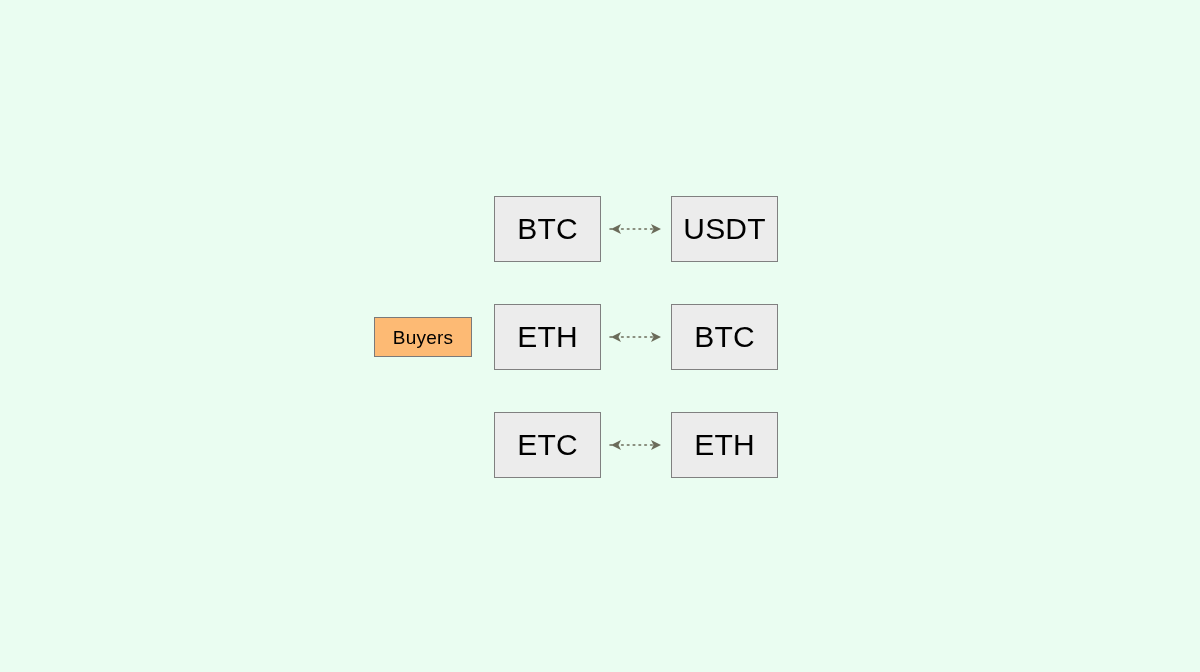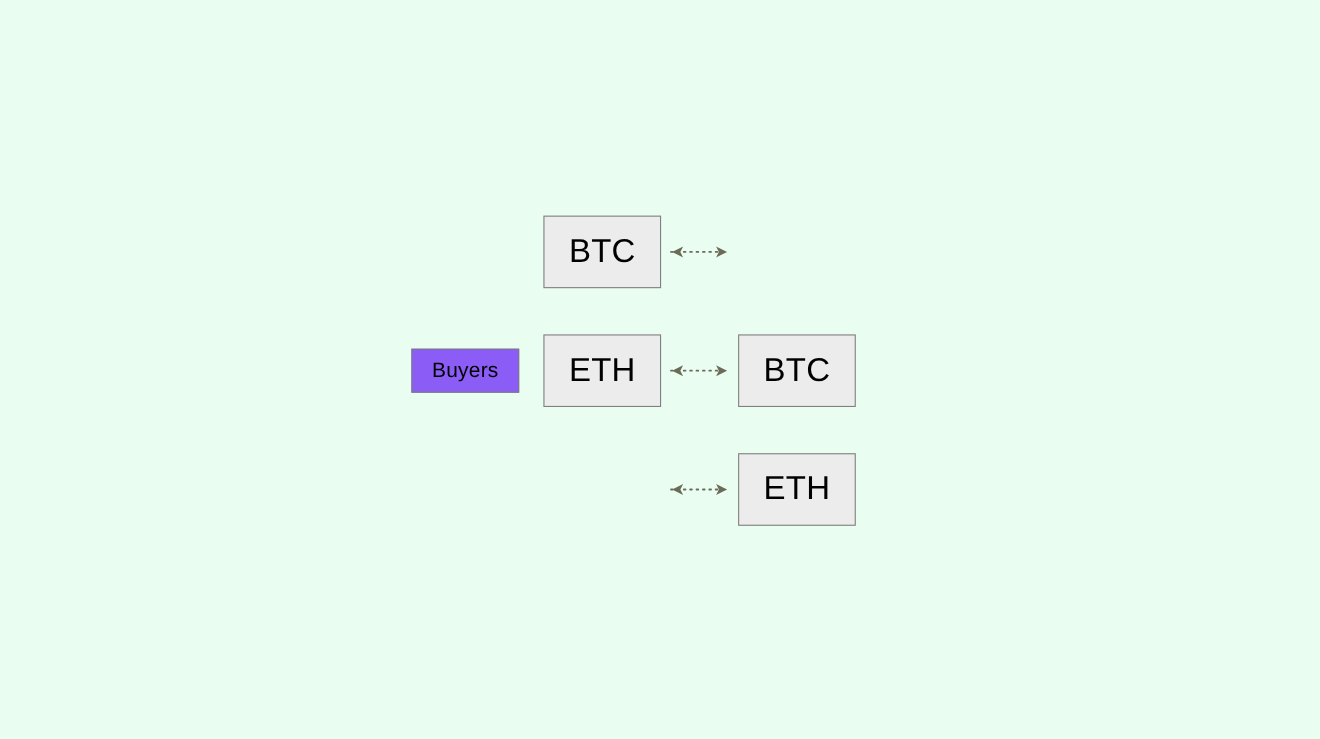--- a/index.html
+++ b/index.html
@@ -37,21 +37,21 @@
     width: 107px;
     height: 66px;
   }
   .node.actor {
     width: 98px;
     height: 40px;
     font-size: 19px;
     border: 1px solid #7a7a7a;
   }
   .node.actor.buyers {
-    background: #8b5cf6;
+    background: #fdba74;
   }
   .node.actor.sellers {
     background: #a3c6ea;
   }
   .edge {
     position: absolute;
     width: 78px;
     height: 16px;
     overflow: visible;
   }
@@ -70,20 +70,23 @@
   </div>
 
   <div class="edge" style="left:565px; top:221px;">
     <svg width="70" height="16" viewBox="0 0 70 16">
       <line x1="9" y1="8" x2="61" y2="8" stroke="#6b6b5a" stroke-width="1.6" stroke-dasharray="1.6 4.2" stroke-linecap="round"></line>
       <path d="M 10 8 L 20 3 L 17.5 8 L 20 13 Z" fill="#6b6b5a"></path>
       <path d="M 60 8 L 50 3 L 52.5 8 L 50 13 Z" fill="#6b6b5a"></path>
     </svg>
   </div>
 
+  <div class="node pair" style="left:635px; top:196px;">
+    <span>USDT</span>
+  </div>
 
   <div class="node actor buyers" style="left:338px; top:317px;">
     <span>Buyers</span>
   </div>
 
   <div class="node pair" style="left:458px; top:304px;">
     <span>ETH</span>
   </div>
 
   <div class="edge" style="left:565px; top:329px;">
@@ -92,20 +95,23 @@
       <path d="M 10 8 L 20 3 L 17.5 8 L 20 13 Z" fill="#6b6b5a"></path>
       <path d="M 60 8 L 50 3 L 52.5 8 L 50 13 Z" fill="#6b6b5a"></path>
     </svg>
   </div>
 
   <div class="node pair" style="left:635px; top:304px;">
     <span>BTC</span>
   </div>
 
 
+  <div class="node pair" style="left:458px; top:412px;">
+    <span>ETC</span>
+  </div>
 
   <div class="edge" style="left:565px; top:437px;">
     <svg width="70" height="16" viewBox="0 0 70 16">
       <line x1="9" y1="8" x2="61" y2="8" stroke="#6b6b5a" stroke-width="1.6" stroke-dasharray="1.6 4.2" stroke-linecap="round"></line>
       <path d="M 10 8 L 20 3 L 17.5 8 L 20 13 Z" fill="#6b6b5a"></path>
       <path d="M 60 8 L 50 3 L 52.5 8 L 50 13 Z" fill="#6b6b5a"></path>
     </svg>
   </div>
 
   <div class="node pair" style="left:635px; top:412px;">

